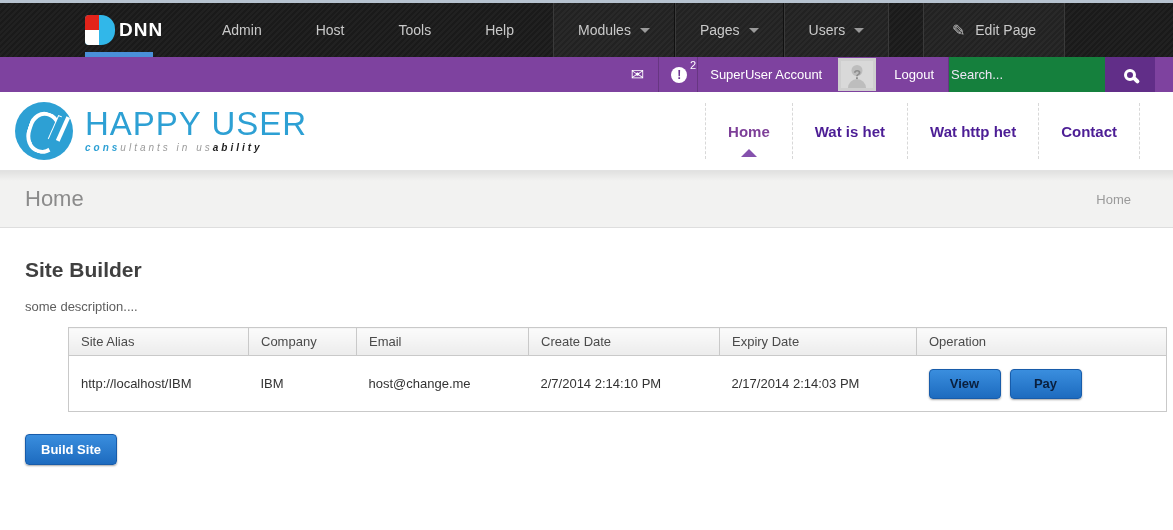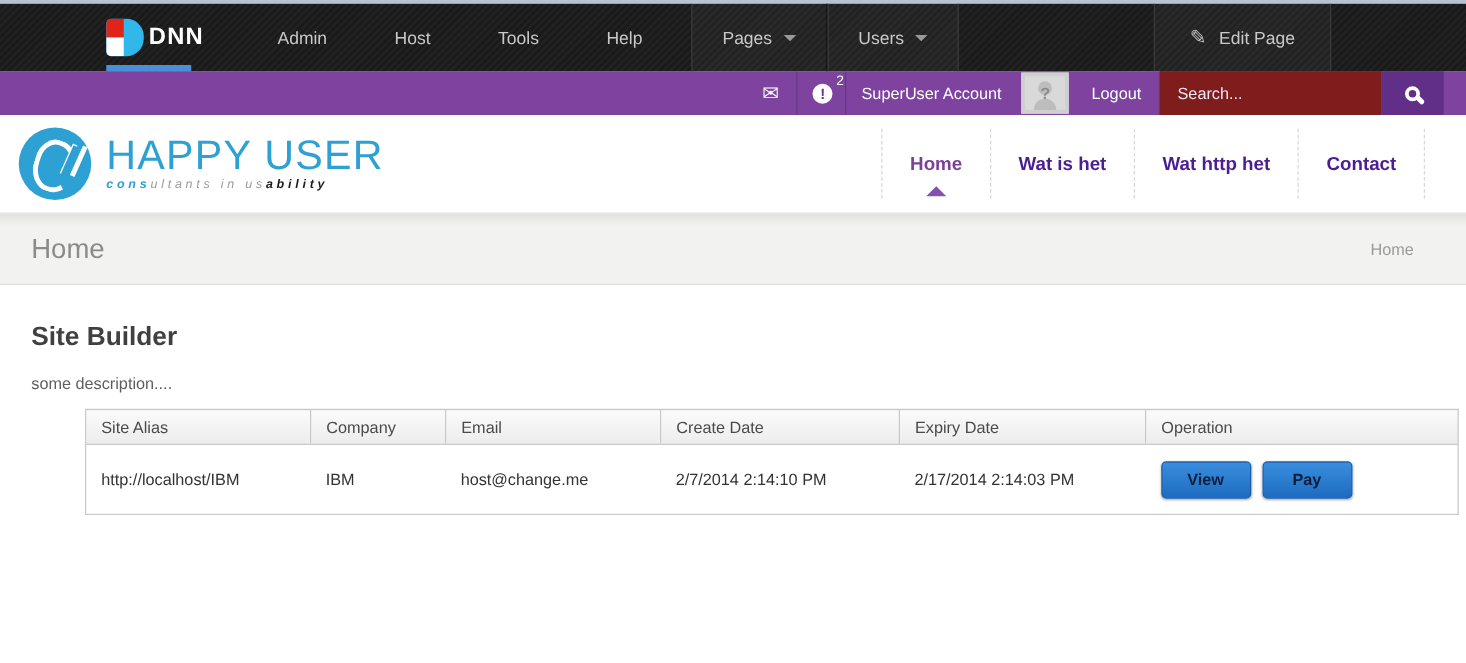--- a/index.html
+++ b/index.html
@@ -85,22 +85,22 @@
     position:absolute; bottom:0; left:50%; transform:translateX(-50%);
     width:18px; height:9px; border-radius:9px 9px 0 0; background:#bdbdbd;
   }
   .avatar-head {
     position:absolute; top:4px; left:50%; transform:translateX(-50%);
     width:11px; height:11px; border-radius:50%; background:#bdbdbd;
   }
   .avatar-q { position:relative; color:#8d8d8d; font-size:13px; font-weight:bold; z-index:2; }
   .logout-label { padding:0 14px; display:flex; align-items:center; cursor:pointer; }
   .search-box {
-    width:177px; background:#7f1d1d; border:none; outline:none;
-    color:#fff; font-size:13px; padding:0 14px;
+    width:156px; background:#15803d; border:none; outline:none;
+    color:#fff; font-size:13px; padding:0 2px;
     font-family:"Liberation Sans", sans-serif;
   }
   .search-box::placeholder { color:#efe6f6; opacity:1; }
   .search-btn {
     width:50px; background:#612e88; border:none; cursor:pointer;
     display:flex; align-items:center; justify-content:center; position:relative;
   }
   .search-icon { width:12px; height:12px; border:3px solid #fff; border-radius:50%; position:relative; display:inline-block; }
   .search-icon::after {
     content:""; position:absolute; width:8px; height:4px; background:#fff;
@@ -203,20 +203,24 @@
 
       <span class="brand-underline"></span>
     </div>
     <div class="menu-links">
       <span class="menu-link">Admin</span>
       <span class="menu-link">Host</span>
       <span class="menu-link">Tools</span>
       <span class="menu-link">Help</span>
     </div>
     <div class="dropdown-group">
+      <div class="dropdown-btn">
+        <span>Modules</span>
+        <span class="chevron-down-icon"></span>
+      </div>
       <div class="dropdown-btn">
         <span>Pages</span>
         <span class="chevron-down-icon"></span>
       </div>
       <div class="dropdown-btn">
         <span>Users</span>
         <span class="chevron-down-icon"></span>
       </div>
     </div>
     <div class="editpage-btn">
@@ -315,15 +319,16 @@
           <td>
             <div class="op-cell">
               <button class="btn-blue btn-rowaction">View</button>
               <button class="btn-blue btn-rowaction">Pay</button>
             </div>
           </td>
         </tr>
       </tbody>
     </table>
 
+    <button class="btn-blue btn-build">Build Site</button>
   </div>
 
 </div>
 
 </body></html>

